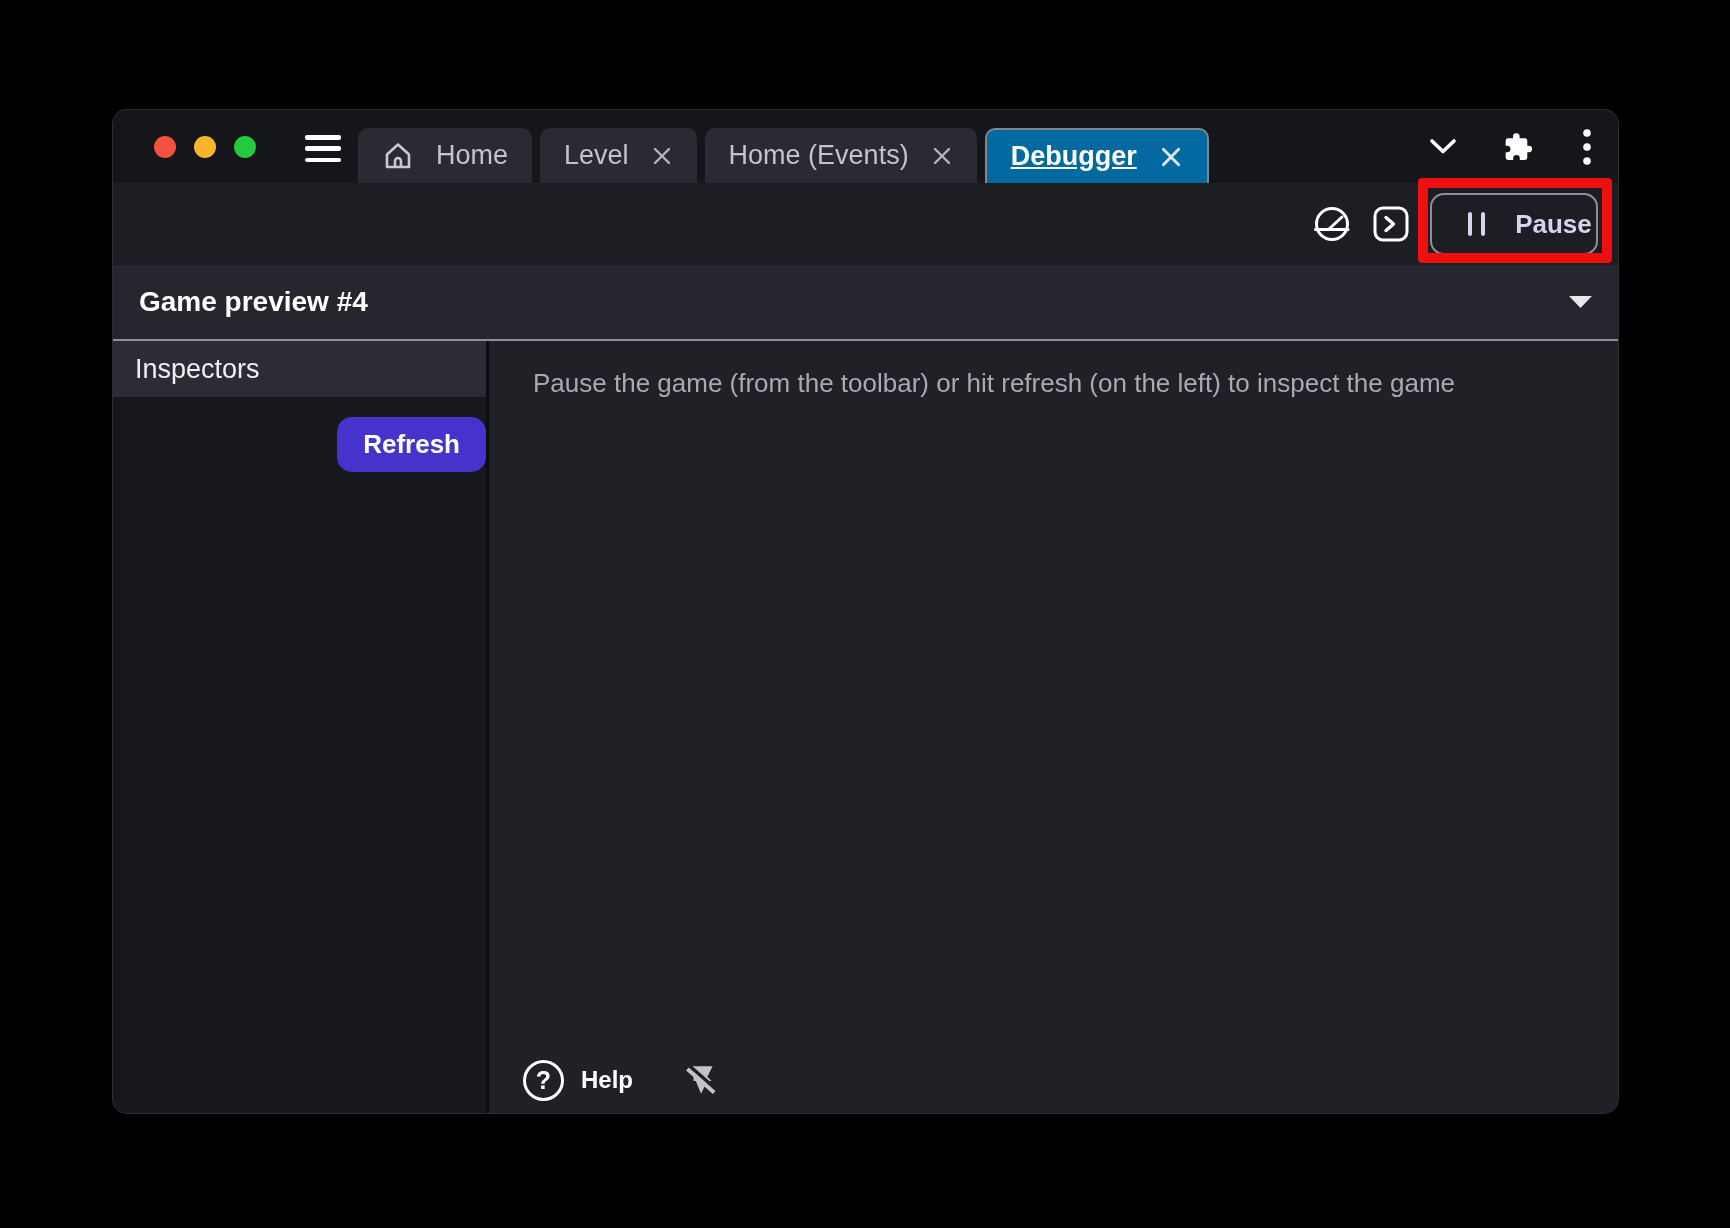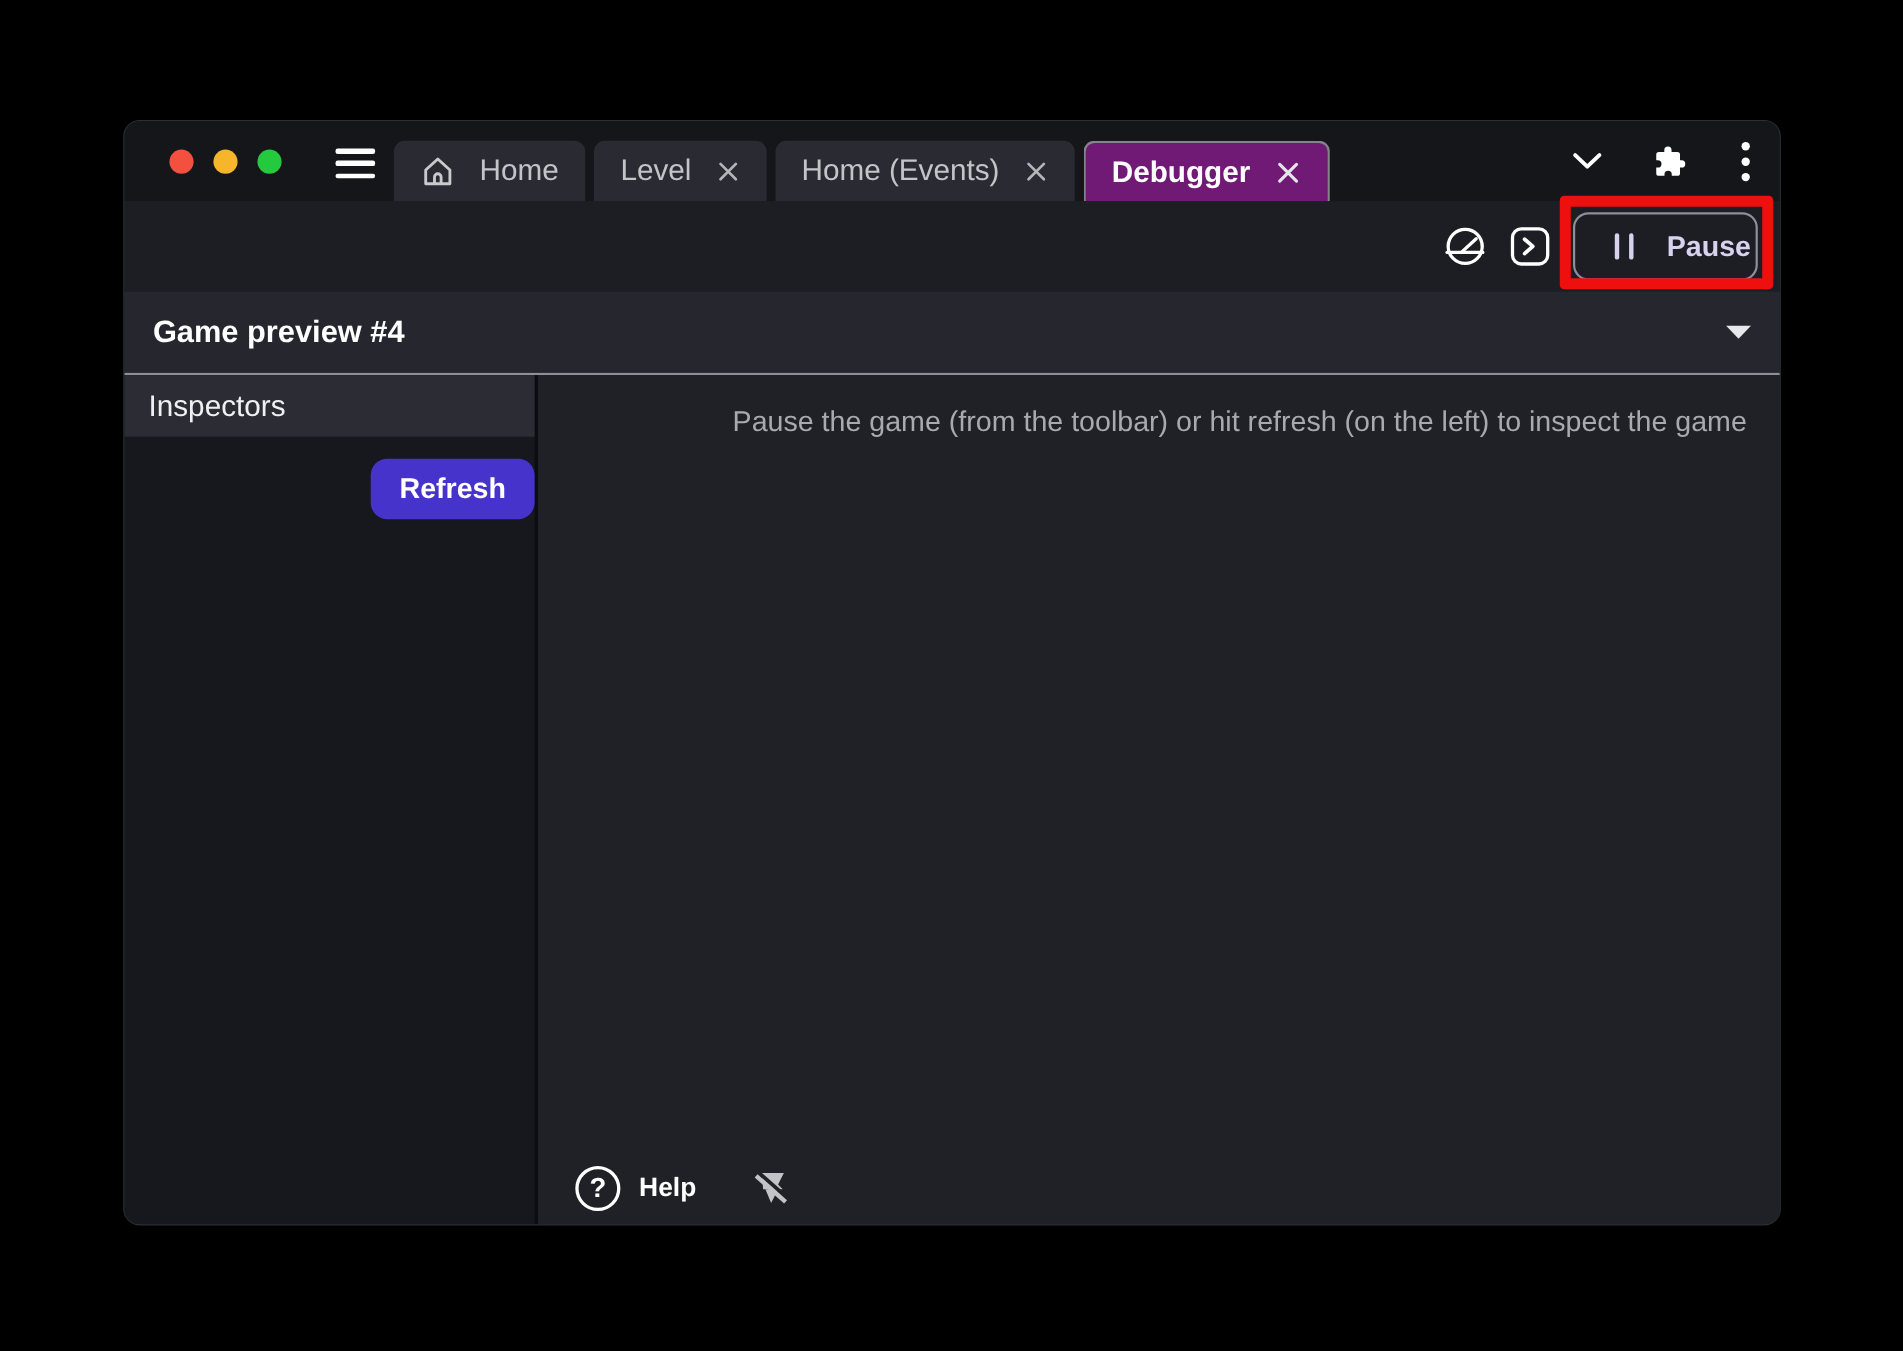--- a/index.html
+++ b/index.html
@@ -24,22 +24,22 @@
   .light.green { background: #25c93d; }
   .hamburger { position: absolute; left: 192px; top: 25px; width: 36px; height: 27px;
     display: flex; flex-direction: column; justify-content: space-between; cursor: pointer; }
   .hamburger span { height: 4.5px; background: #fff; border-radius: 2px; }
 
   .tabs { display: flex; gap: 8px; margin-left: 245px; height: 55px; }
   .tab { display: flex; align-items: center; gap: 22px; padding: 0 24px;
     background: #2a2b32; border-radius: 10px 10px 0 0; color: #c3c4c8;
     font-size: 27px; cursor: pointer; white-space: nowrap; }
   .tab .tab-label { line-height: 1; }
-  .tab.active { background: #701a75; border: 2px solid #84848c; border-bottom: none;
-    color: #ffffff; font-weight: 700; }
+  .tab.active { background: #0369a1; border: 2px solid #84848c; border-bottom: none;
+    color: #ffffff; font-weight: 700; text-decoration: underline; }
   .tab-right-icons { position: absolute; right: 26px; top: 0; height: 73px;
     display: flex; align-items: center; gap: 46px; }
   .icon-btn { display: flex; align-items: center; justify-content: center; cursor: pointer; }
 
   
   .toolbar { position: relative; height: 82px; background: #1d1e24; flex: none;
     display: flex; align-items: center; justify-content: flex-end;
     padding-right: 20px; gap: 20px; }
   .pause-button { display: flex; align-items: center; justify-content: center; gap: 30px;
     width: 168px; height: 62px; border: 2px solid #8f8d9e; border-radius: 14px;
@@ -60,21 +60,21 @@
   .content { flex: 1; display: flex; min-height: 0; }
   .sidebar { width: 376px; flex: none; background: #17181d;
     border-right: 3px solid #0c0d11; display: flex; flex-direction: column; }
   .inspectors-header { height: 56px; background: #2b2c34; display: flex;
     align-items: center; padding-left: 22px; color: #f0f0f2; font-size: 27px; flex: none; }
   .refresh-wrap { display: flex; justify-content: flex-end; padding-top: 20px; }
   .refresh-button { min-width: 118px; height: 55px; padding: 0 26px; border: none;
     border-radius: 15px; background: #4633cb; color: #ffffff; font-size: 26px;
     font-weight: 700; font-family: inherit; cursor: pointer; }
 
-  .main { flex: 1; position: relative; background: #1f2127; text-align: right; }
+  .main { flex: 1; position: relative; background: #1f2127; }
   .main-message { padding: 27px 30px 0 44px; color: #a9aab0; font-size: 26px; }
 
   .help-row { position: absolute; left: 34px; bottom: 12px; display: flex; align-items: center; }
   .help-link { display: flex; align-items: center; gap: 17px; cursor: pointer; }
   .help-circle { width: 41px; height: 41px; border: 3px solid #ffffff; border-radius: 50%;
     display: flex; align-items: center; justify-content: center;
     color: #ffffff; font-size: 25px; font-weight: 700; }
   .help-label { color: #ffffff; font-size: 24px; font-weight: 700; }
   .pin-off { margin-left: 46px; cursor: pointer; display: flex; align-items: center; }
 

